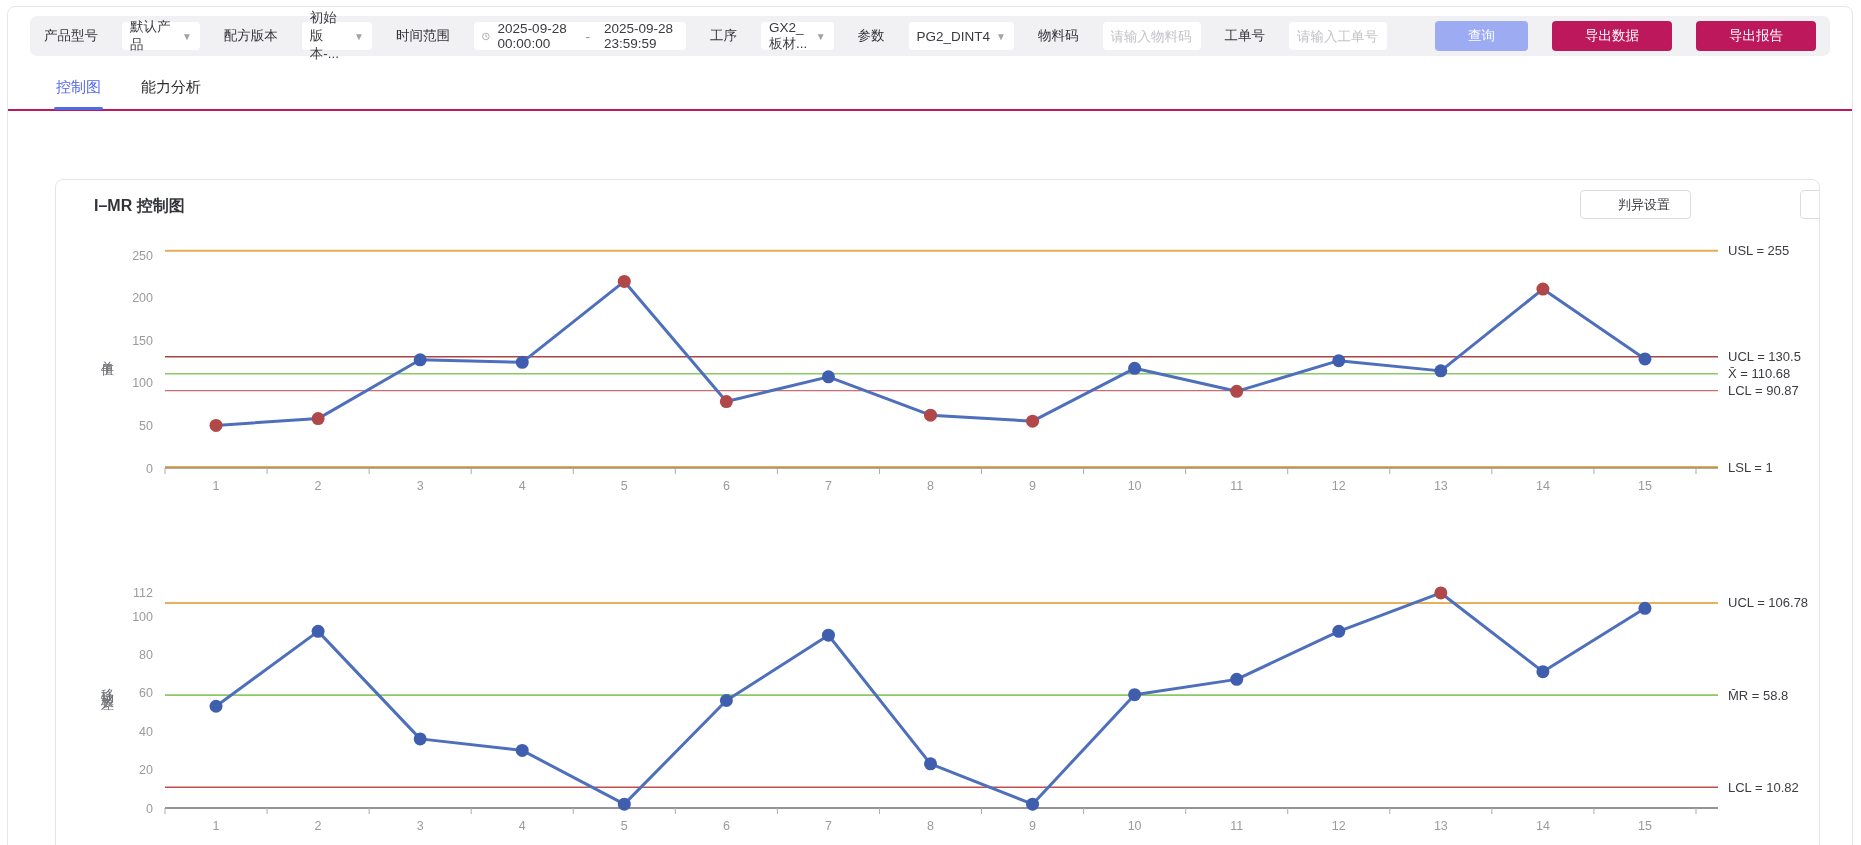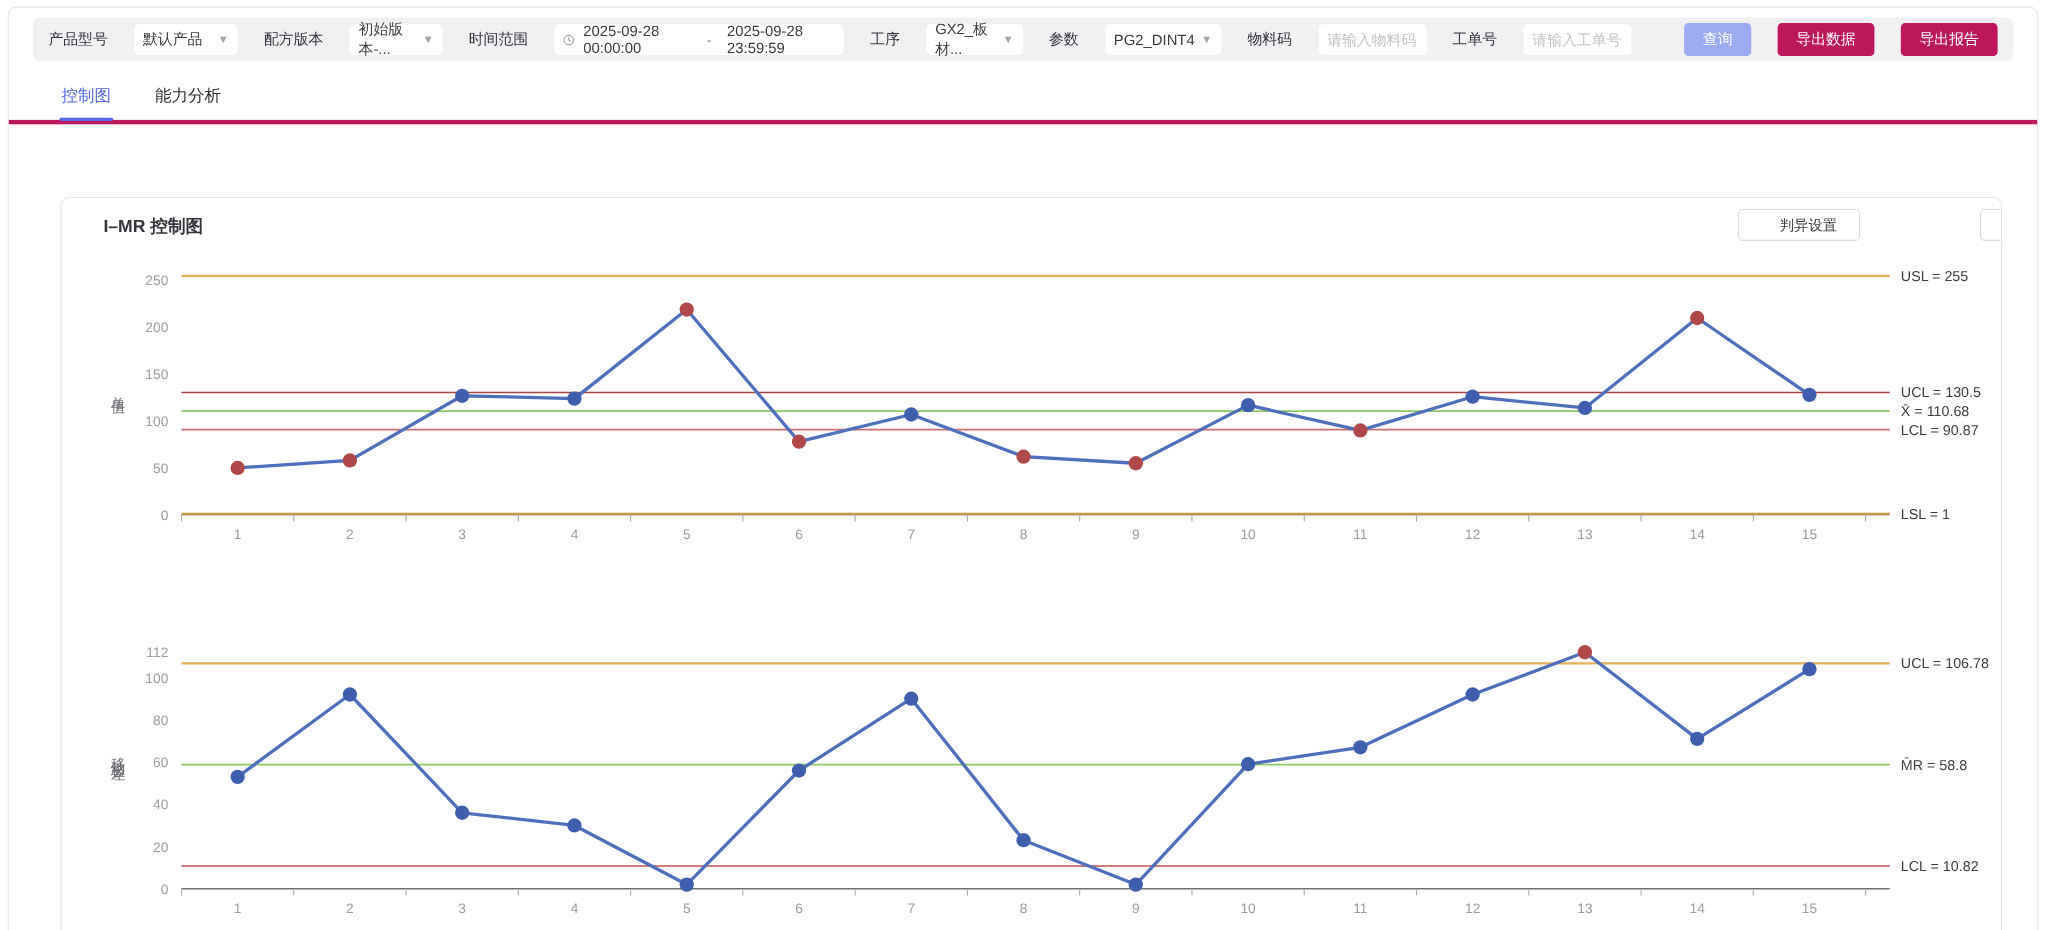--- a/index.html
+++ b/index.html
@@ -21,27 +21,27 @@
   .f-label { font-size:13.5px; color:#33343a; white-space:nowrap; }
   .select, .datebox, .f-input { background:#fff; border-radius:4px; height:28px;
     display:flex; align-items:center; font-size:13.5px; color:#3a3b40; padding:0 8px; }
   .select { justify-content:space-between; }
   .caret { font-size:10px; color:#a2a3a8; margin-left:6px; }
   .datebox { gap:8px; }
   .datebox .sep { color:#8a8b90; padding:0 6px; }
   .f-input { border:none; outline:none; width:98px; }
   .f-input::placeholder { color:#c2c3c8; }
   .btn { height:30px; border:none; border-radius:4px; color:#fff; font-size:13.5px;
-    padding:0 17px; cursor:pointer; white-space:nowrap; }
+    padding:0 33px; cursor:pointer; white-space:nowrap; }
   .btn.query { background:#9dabf2; }
   .btn.primary { background:#be185d; }
   .spacer { flex:1; }
 
   
-  .sub-tabs { display:flex; margin-top:14px; padding:0 28px; border-bottom:4px solid #be185d; }
+  .sub-tabs { display:flex; margin-top:14px; padding:0 28px; border-bottom:2px solid #be185d; }
   .sub-tab { position:relative; font-size:15px; color:#2d2d30; padding:8px 20px 12px; cursor:pointer; }
   .sub-tab.active { color:#5569e8; }
   .sub-tab.active::after { content:""; position:absolute; left:18px; right:18px; bottom:-1px;
     height:3px; border-radius:2px; background:#5569e8; }
 
   
   .chart-card { position:absolute; left:47px; top:172px; width:1765px; height:688px;
     background:#fff; border:1px solid #e5e5e8; border-radius:8px; overflow:hidden; }
   .chart-title { position:absolute; left:38px; top:16px; font-size:16px; font-weight:bold; color:#33343a; }
   .card-btn { position:absolute; top:10px; height:29px; width:111px; background:#fff;

